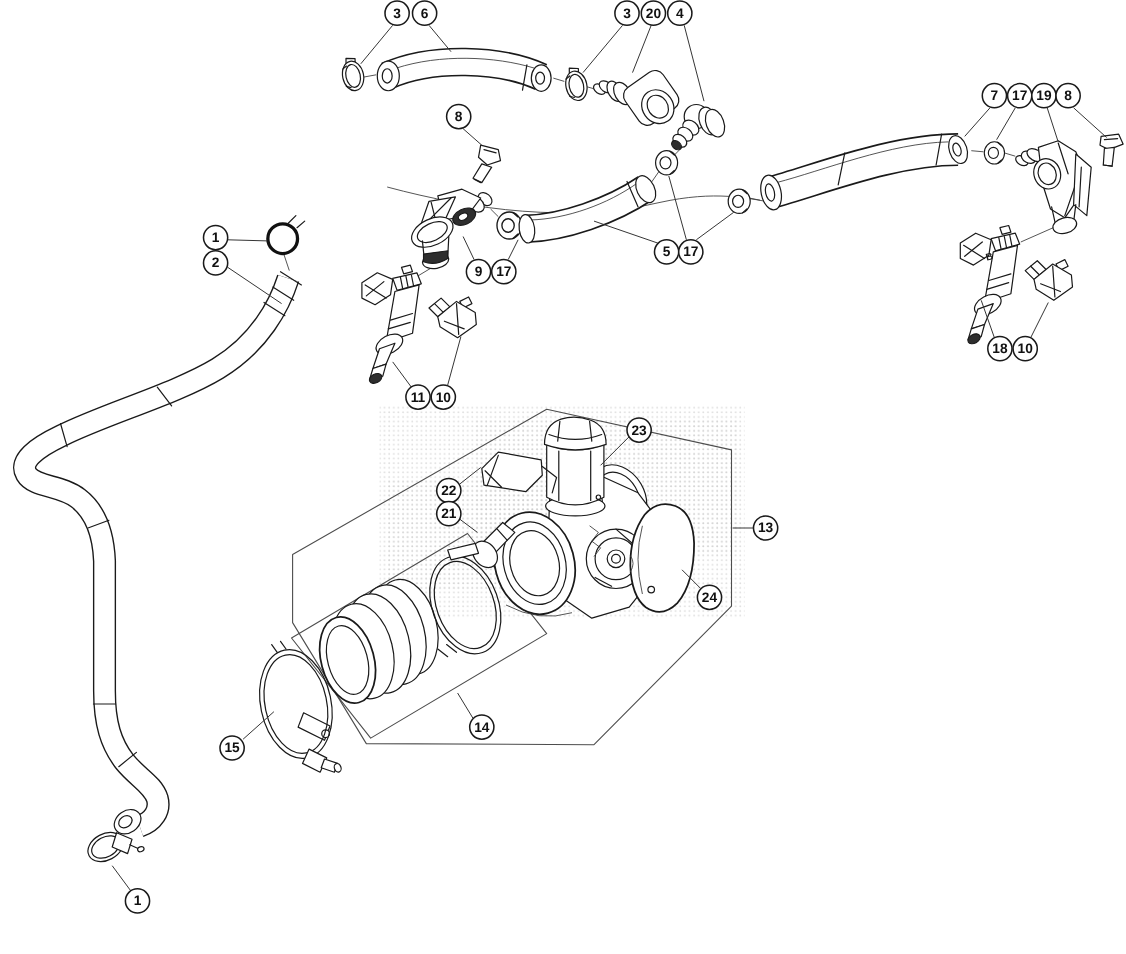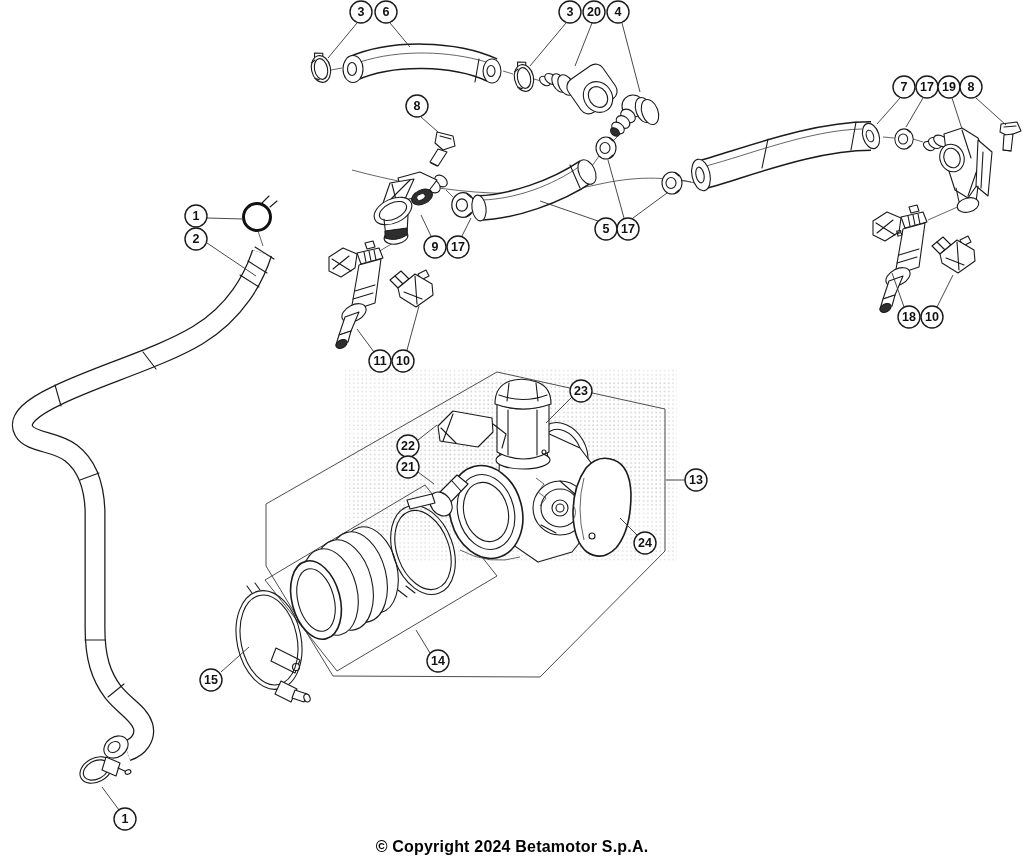--- a/index.html
+++ b/index.html
@@ -458,15 +458,14 @@
           <text x="211" y="680" text-anchor="middle" dominant-baseline="central" class="callout-text">15</text>
         </g>
         <line x1="119" y1="810" x2="102" y2="787" class="lead"></line>
         <g>
           <circle cx="125" cy="819" r="11" class="callout-circle"></circle>
           <text x="125" y="819" text-anchor="middle" dominant-baseline="central" class="callout-text">1</text>
         </g>
       </g>
 </svg>
 
-<div id="copyright">© Copyright 2024 Betamotor S.p.A.</div>
 
 </div>
 
 </body></html>

